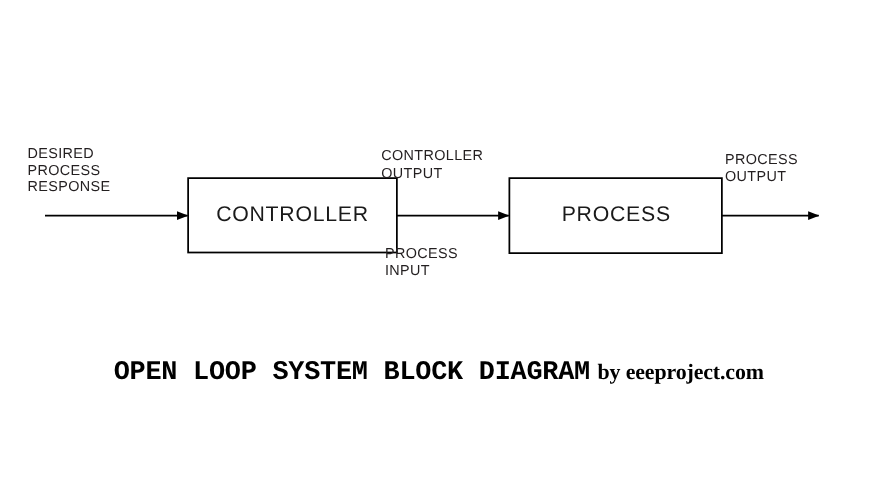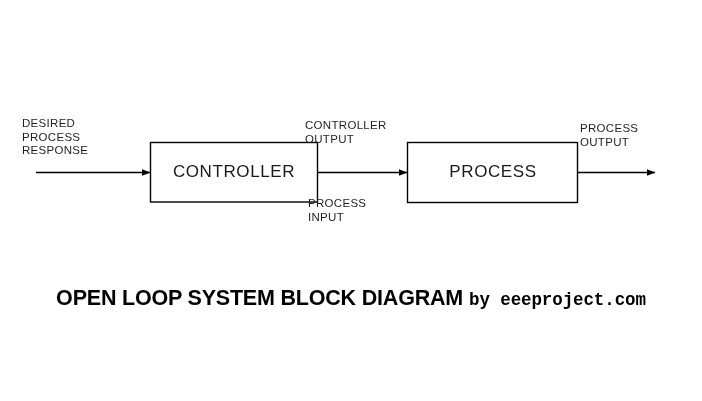--- a/index.html
+++ b/index.html
@@ -45,28 +45,28 @@
   .caption {
     position: absolute;
     left: 0;
     top: 286px;
     width: 702px;
     text-align: center;
     white-space: nowrap;
     user-select: none;
   }
   .caption-main {
-    font-family: Liberation Sans, sans-serif;
+    font-family: Liberation Mono, monospace;
     font-size: 21.5px;
     font-weight: bold;
     letter-spacing: -0.2px;
     color: #000000;
   }
   .caption-credit {
-    font-family: Liberation Mono, monospace;
+    font-family: Liberation Serif, serif;
     font-size: 17.5px;
     font-weight: bold;
     letter-spacing: -0.1px;
     color: #000000;
     margin-left: 6px;
   }
 </style>
 </head>
 <body>
 

